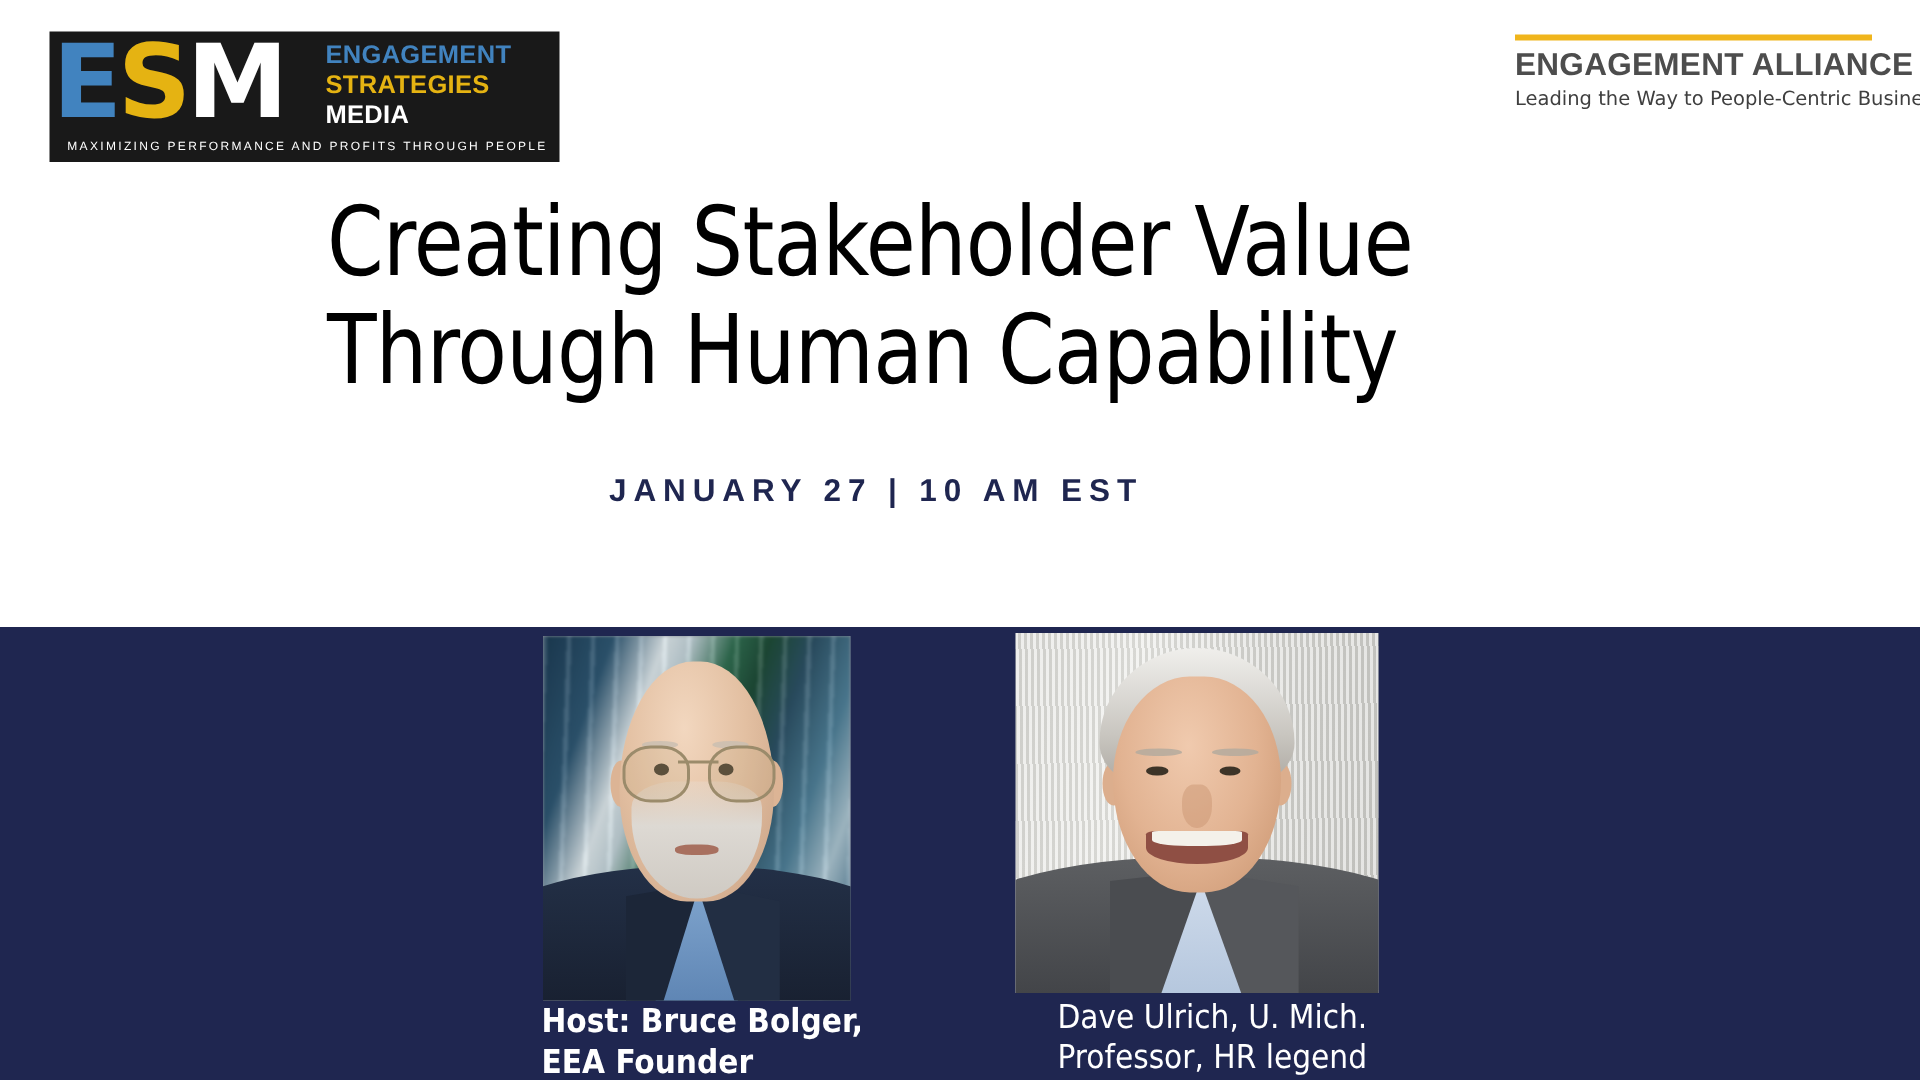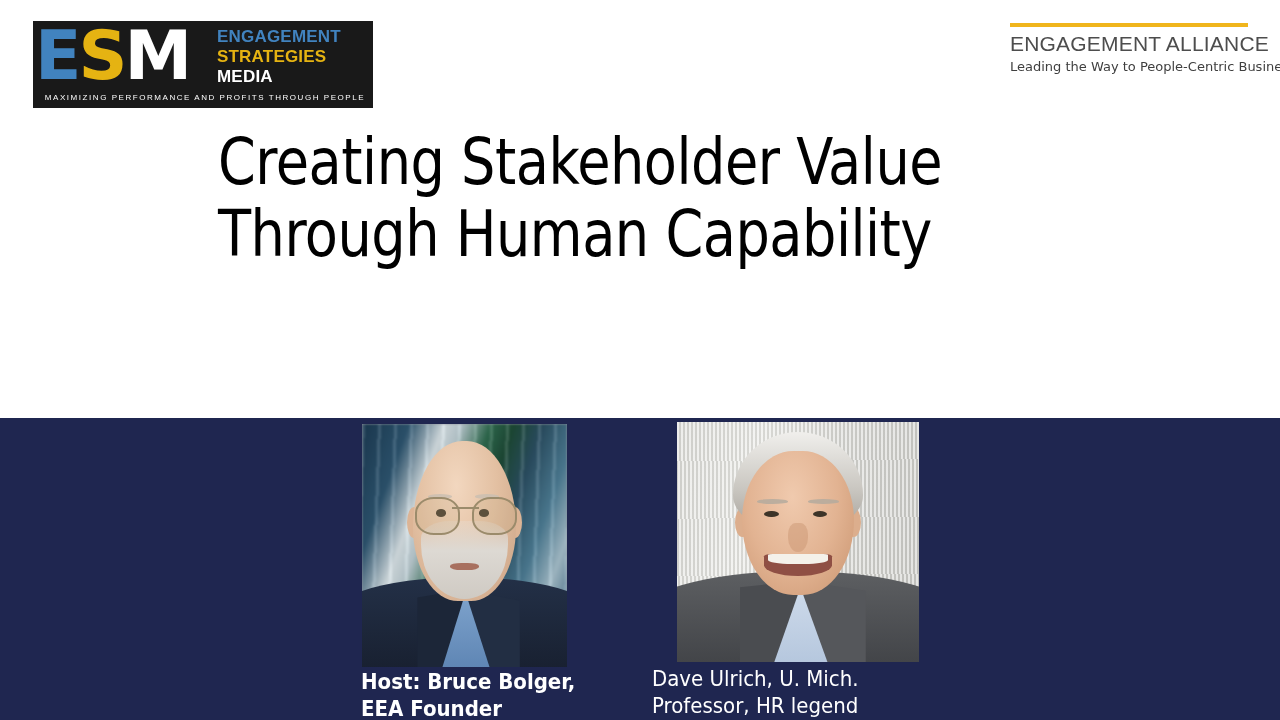--- a/index.html
+++ b/index.html
@@ -114,21 +114,21 @@
   .eea-rule {
     margin-top: 1px;
     width: 238px;
     height: 4px;
     background: #f0b51c;
   }
   .eea-alliance {
     margin-top: 5px;
     color: #4d4d4d;
     font-family: "Liberation Sans", sans-serif;
-    font-weight: 400;
+    font-weight: 700;
     font-size: 21px;
     line-height: 23px;
     letter-spacing: 0.2px;
     white-space: nowrap;
   }
   .eea-tagline {
     margin-top: 4px;
     color: #3f3f3f;
     font-family: "DejaVu Sans", sans-serif;
     font-weight: 400;
@@ -475,21 +475,21 @@
     font-size: 22px;
     line-height: 27px;
     white-space: pre-line;
   }
   .caption-bolger {
     left: 361px;
     top: 668px;
     font-weight: 700;
   }
   .caption-ulrich {
-    left: 652px;
+    left: 705px;
     top: 665px;
     font-weight: 400;
   }
 </style>
 </head>
 <body>
 
 <div class="slide">
 
   <div class="navy-band"></div>
@@ -510,20 +510,21 @@
 
   <div class="eea-logo">
     <div class="eea-rule"></div>
     <div class="eea-alliance">ENGAGEMENT ALLIANCE</div>
     <div class="eea-tagline">Leading the Way to People-Centric Business</div>
   </div>
 
   <div class="title">Creating Stakeholder Value
 Through Human Capability</div>
 
+  <div class="dateline">JANUARY 27  |   10 AM EST</div>
 
   <div class="photo photo-bolger">
     <div class="bolger-bg"></div>
     <div class="bolger-shoulders"></div>
     <div class="bolger-neck"></div>
     <div class="bolger-shirt"></div>
     <div class="bolger-lapel-l"></div>
     <div class="bolger-lapel-r"></div>
     <div class="bolger-ear-l"></div>
     <div class="bolger-ear-r"></div>

